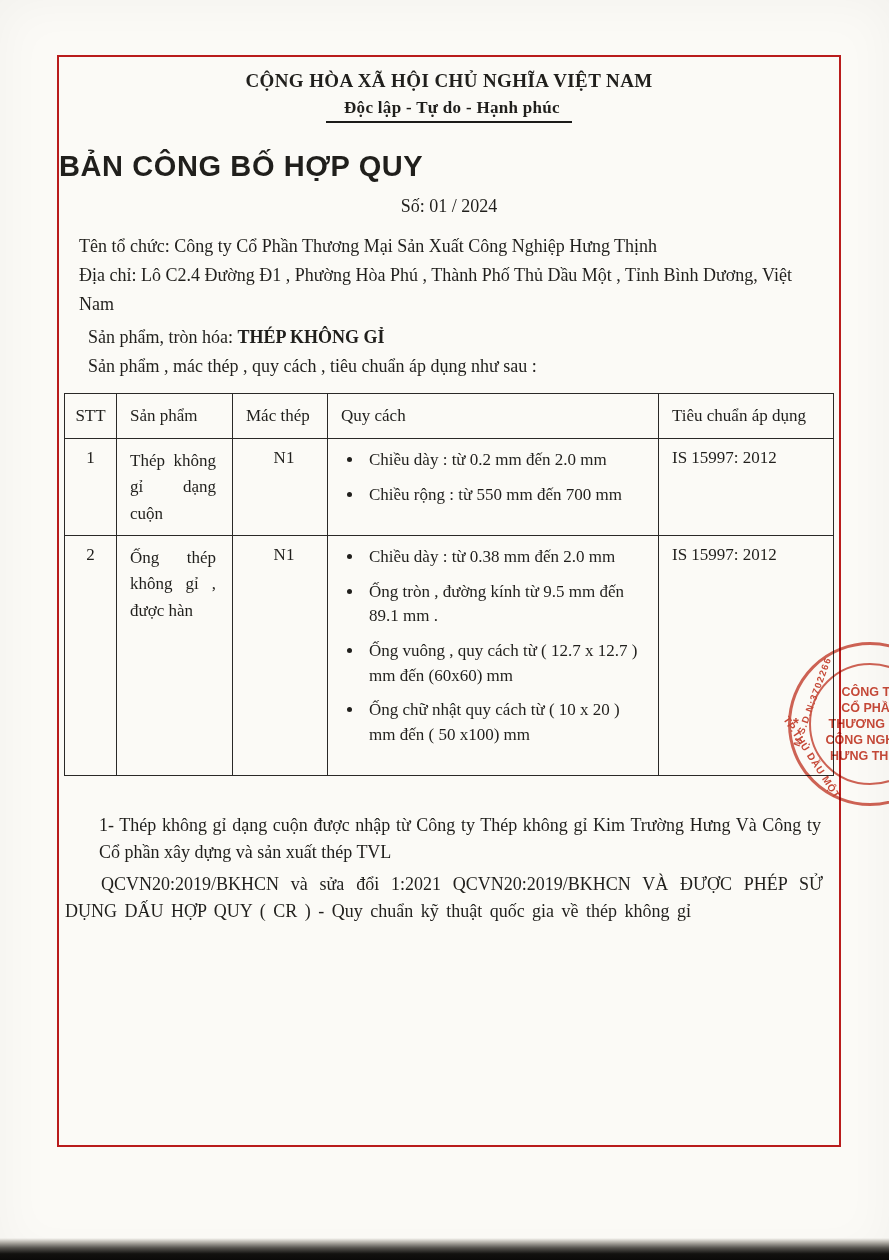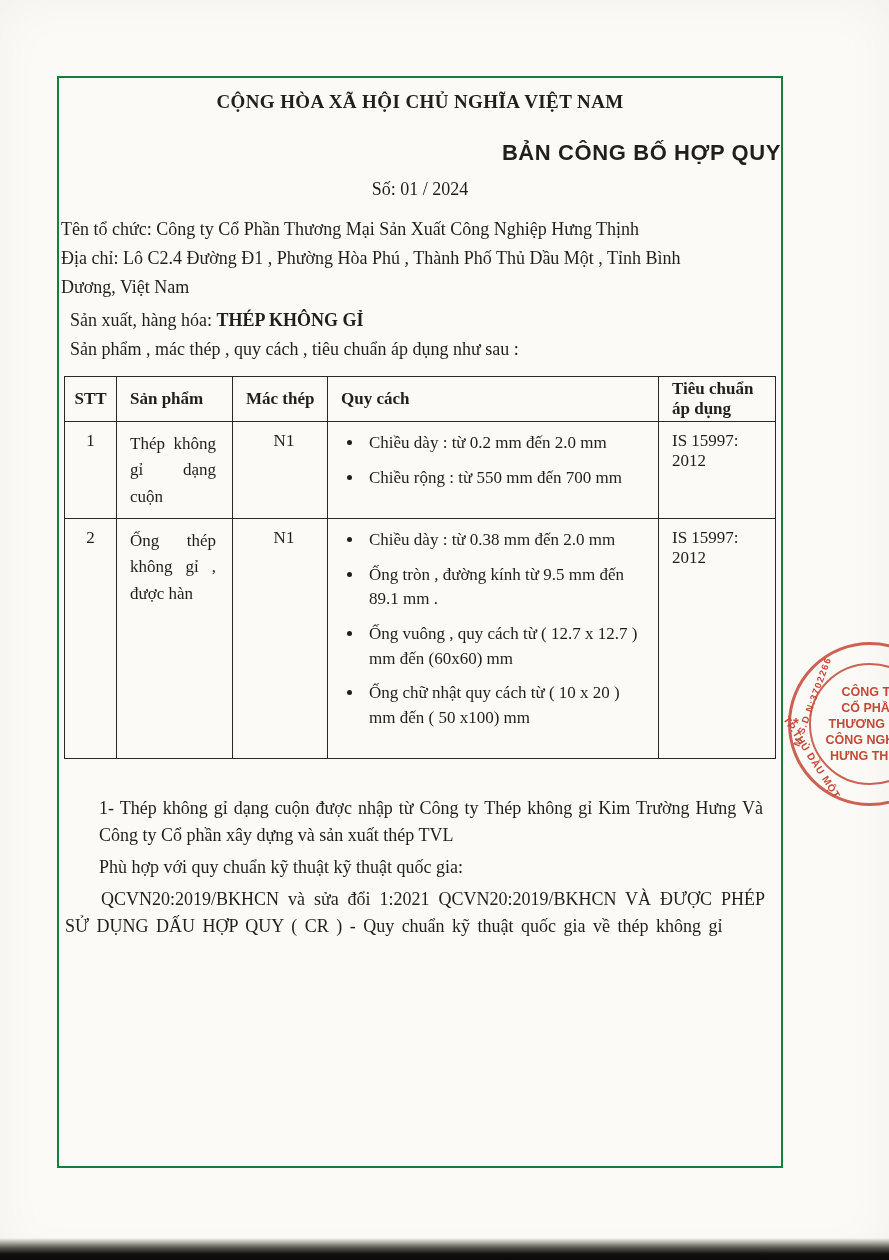--- a/index.html
+++ b/index.html
@@ -7,59 +7,59 @@
     width: 889px; height: 1260px;
     position: relative; overflow: hidden;
     background: #fbfaf6;
     color: #201f1c;
     font-family: "Liberation Serif", "DejaVu Serif", serif;
     box-shadow: inset 0 0 50px rgba(0,0,0,0.04);
   }
 
   
   .frame {
-    position: absolute; left: 57px; top: 76px;
-    width: 726px; height: 1092px;
-    border: 2px solid #15803d; box-sizing: border-box;
+    position: absolute; left: 57px; top: 55px;
+    width: 784px; height: 1092px;
+    border: 2px solid #b91c1c; box-sizing: border-box;
     background: transparent;
   }
 
   
   .nat-header { text-align: center; margin-top: 13px; }
   .nat-title { font-size: 19px; font-weight: bold; letter-spacing: 0.4px; }
   .motto-wrap { margin-top: 6px; }
   .motto {
     display: inline-block; font-size: 17px; font-weight: bold;
     border-bottom: 2px solid #1b1b19; padding: 0 12px 3px 18px;
     letter-spacing: 0.3px;
   }
 
   
   .doc-title {
-    text-align: right; margin-top: 27px;
+    text-align: left; margin-top: 27px;
     font-family: "Liberation Sans", "DejaVu Sans", sans-serif;
-    font-size: 22px; font-weight: bold; letter-spacing: 0.6px;
+    font-size: 29px; font-weight: bold; letter-spacing: 0.6px;
   }
   .doc-number { text-align: center; margin-top: 13px; font-size: 18px; }
 
   
-  .info { margin: 15px 46px 0 2px; font-size: 18px; line-height: 29px; }
+  .info { margin: 15px 46px 0 20px; font-size: 18px; line-height: 29px; }
   .info p { margin: 0; }
   .info .indent { margin-left: 9px; }
   .info .product-line { margin-top: 4px; }
 
   
   table.products {
     width: calc(100% - 10px); margin: 12px 5px 0 5px;
     border-collapse: collapse; table-layout: fixed;
     font-size: 17px;
   }
   .products th, .products td { border: 1.5px solid #2a2927; }
   .products th {
-    font-weight: bold; text-align: left;
+    font-weight: normal; text-align: left;
     height: 40px; vertical-align: middle;
     padding: 2px 8px 2px 13px;
   }
   .products th.c-stt { text-align: center; padding: 2px; }
   .products td { vertical-align: top; padding: 9px 8px 6px 13px; }
   .products td.c-stt { text-align: center; padding-left: 2px; padding-right: 2px; }
   .products td.c-mac { text-align: center; padding-left: 16px; }
   .products td.c-prod { line-height: 1.55; text-align: justify; padding-right: 16px; }
   .products td.c-specs { padding-left: 14px; }
   .c-specs ul { margin: 0; padding-left: 22px; }
@@ -111,29 +111,32 @@
 </style>
 </head>
 <body>
 
 <div class="scan">
 
   <div class="frame">
 
     <div class="nat-header">
       <div class="nat-title">CỘNG HÒA XÃ HỘI CHỦ NGHĨA VIỆT NAM</div>
+      <div class="motto-wrap">
+        <span class="motto">Độc lập - Tự do - Hạnh phúc</span>
+      </div>
     </div>
 
     <div class="doc-title">BẢN CÔNG BỐ HỢP QUY</div>
     <div class="doc-number">Số: 01 / 2024</div>
 
     <div class="info">
       <p class="info-line">Tên tổ chức: Công ty Cổ Phần Thương Mại Sản Xuất Công Nghiệp Hưng Thịnh</p>
       <p class="info-line">Địa chỉ: Lô C2.4 Đường Đ1 , Phường Hòa Phú , Thành Phố Thủ Dầu Một , Tỉnh Bình Dương, Việt Nam</p>
-      <p class="info-line indent product-line"><span>Sản xuất, hàng hóa:</span> <b>THÉP KHÔNG GỈ</b></p>
+      <p class="info-line indent product-line"><span>Sản phẩm, tròn hóa:</span> <b>THÉP KHÔNG GỈ</b></p>
       <p class="info-line indent">Sản phẩm , mác thép , quy cách , tiêu chuẩn áp dụng như sau :</p>
     </div>
 
     <table class="products">
       <colgroup>
         <col style="width:52px">
           <col style="width:116px">
           <col style="width:95px">
           <col style="width:331px">
           <col>
@@ -172,21 +175,20 @@
               <li>Ống chữ nhật quy cách từ ( 10 x 20 ) mm đến ( 50 x100) mm</li>
             </ul>
           </td>
           <td>IS 15997: 2012</td>
         </tr>
       </tbody>
     </table>
 
     <div class="notes">
       <p class="note">1-  Thép không gỉ dạng cuộn được nhập từ Công ty Thép không gỉ Kim Trường Hưng Và Công ty Cổ phần xây dựng và sản xuất thép TVL</p>
-      <p class="plain">Phù hợp với quy chuẩn kỹ thuật kỹ thuật quốc gia:</p>
       <p class="regulation">QCVN20:2019/BKHCN và sửa đổi 1:2021 QCVN20:2019/BKHCN VÀ ĐƯỢC PHÉP SỬ DỤNG DẤU HỢP QUY ( CR ) -  Quy chuẩn kỹ thuật quốc gia về thép không gỉ</p>
     </div>
 
   </div>
 
   <div class="stamp">
     <div class="ring-outer"></div>
     <div class="ring-inner"></div>
     <span class="arc-top">M.S.D.N:3702266</span>
     <span class="star">*</span>

